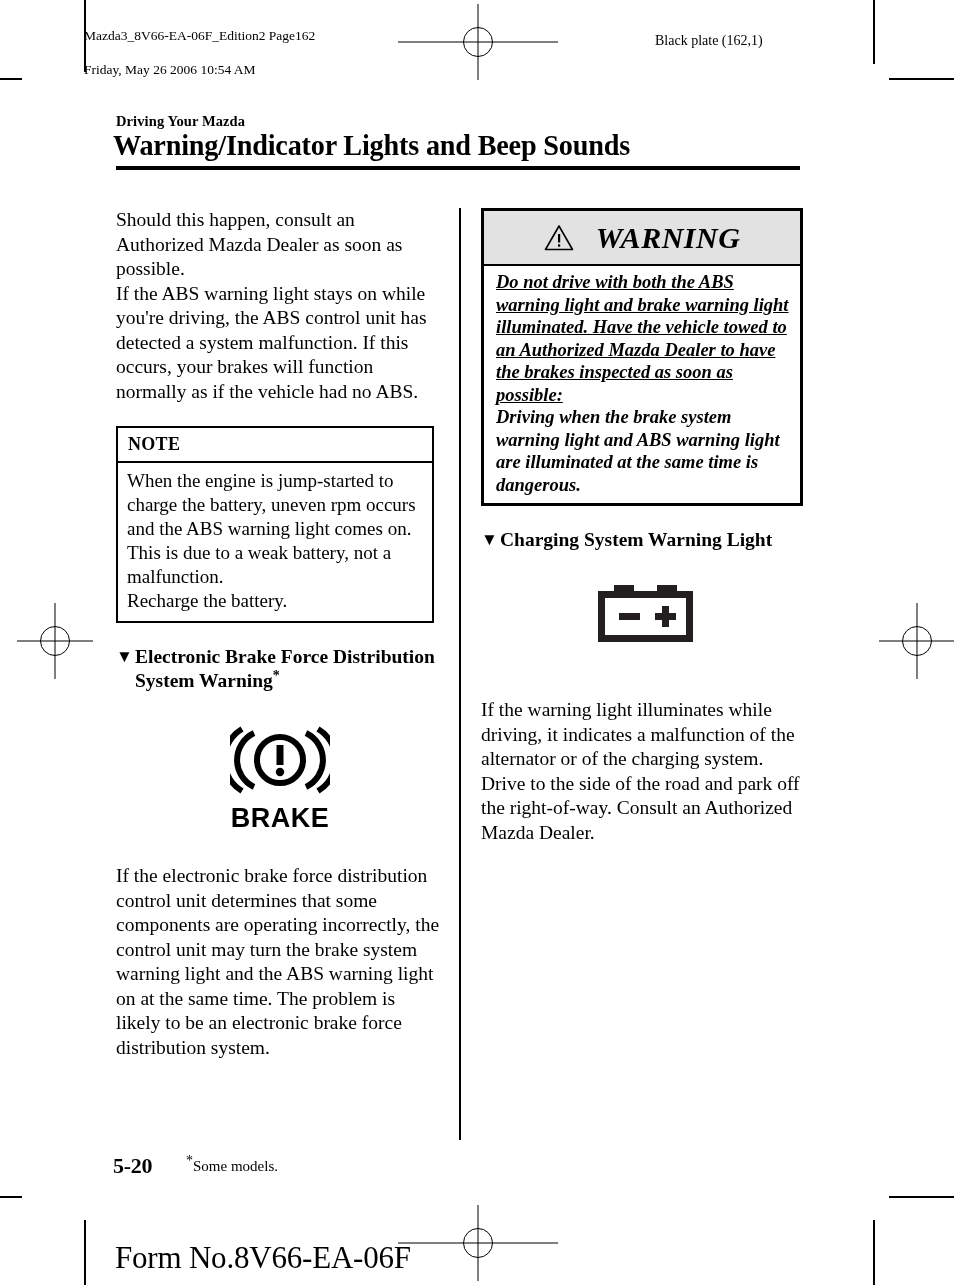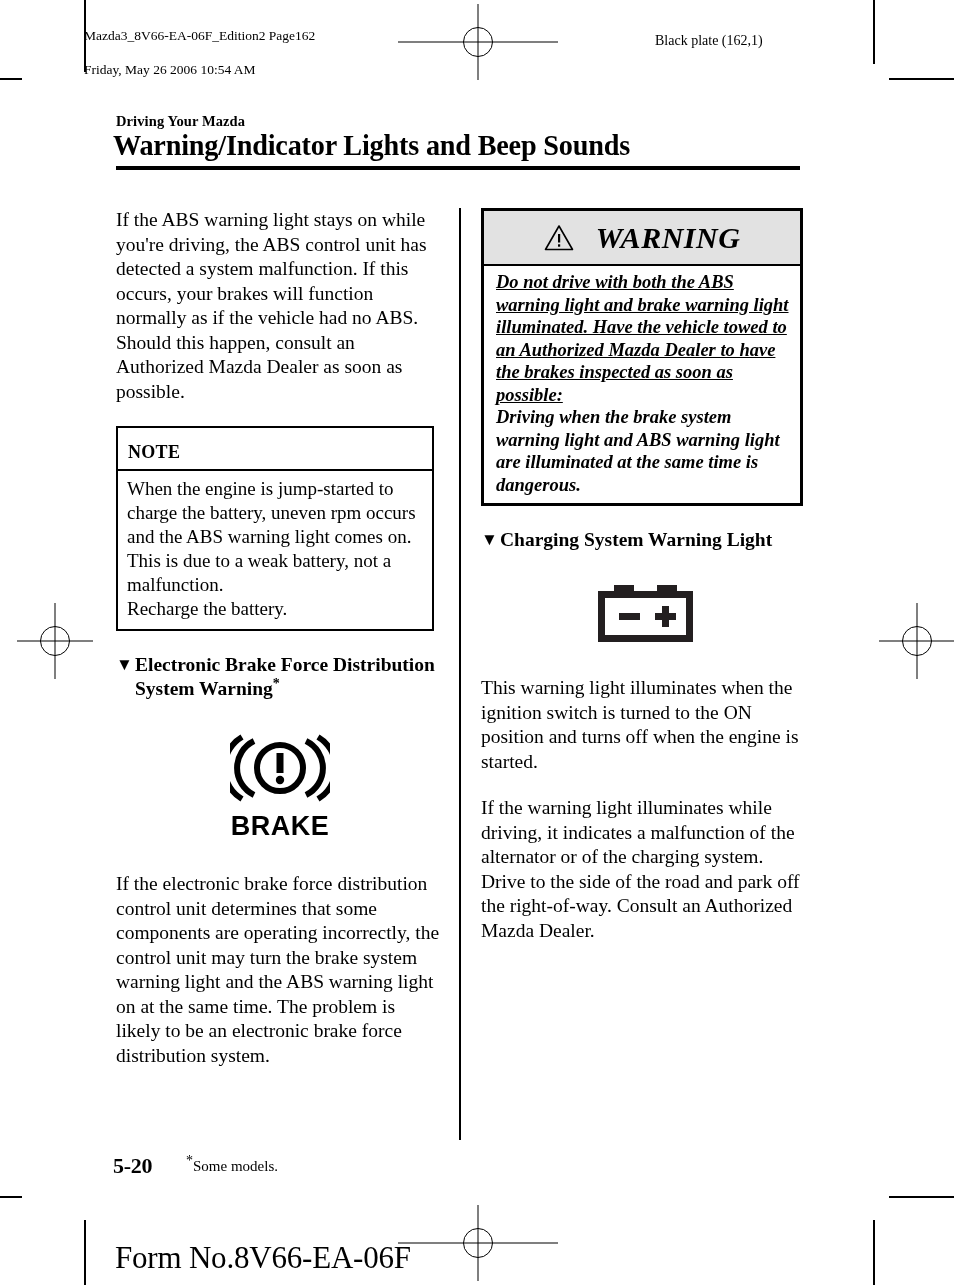--- a/index.html
+++ b/index.html
@@ -145,21 +145,21 @@
   
   .note-box {
     margin-top: 22px;
     border: 2px solid #000;
     width: 318px;
     box-sizing: border-box;
   }
   .note-head {
     font-size: 18px;
     font-weight: bold;
-    padding: 14px 10px 6px 10px;
+    padding: 6px 10px 6px 10px;
     border-bottom: 2px solid #000;
     letter-spacing: 0.3px;
   }
   .note-body {
     padding: 6px 9px 8px 9px;
     font-size: 19px;
     line-height: 24px;
   }
 
   
@@ -309,22 +309,22 @@
 <div class="content">
 
   <div class="eyebrow">Driving Your Mazda</div>
   <div class="page-title">Warning/Indicator Lights and Beep Sounds</div>
   <div class="title-rule"></div>
 
   <div class="col-divider"></div>
 
   <div class="col col-left">
 
+    <p class="body">Should this happen, consult an Authorized Mazda Dealer as soon as possible.</p>
     <p class="body">If the ABS warning light stays on while you're driving, the ABS control unit has detected a system malfunction. If this occurs, your brakes will function normally as if the vehicle had no ABS.</p>
-    <p class="body">Should this happen, consult an Authorized Mazda Dealer as soon as possible.</p>
 
     <div class="note-box">
       <div class="note-head">NOTE</div>
       <div class="note-body">
         <div>When the engine is jump-started to charge the battery, uneven rpm occurs and the ABS warning light comes on. This is due to a weak battery, not a malfunction.</div>
         <div>Recharge the battery.</div>
       </div>
     </div>
 
     <div class="gap-md"></div>
@@ -401,21 +401,20 @@
           <rect x="22" y="31" width="21" height="7" fill="#231f20"></rect>
 
           <rect x="58" y="31" width="21" height="7" fill="#231f20"></rect>
           <rect x="65" y="24" width="7" height="21" fill="#231f20"></rect>
         </svg>
       </div>
     </div>
 
     <div class="gap-lg"></div>
 
-    <p class="body">This warning light illuminates when the ignition switch is turned to the ON position and turns off when the engine is started.</p>
     <div class="gap-md"></div>
     <p class="body">If the warning light illuminates while driving, it indicates a malfunction of the alternator or of the charging system. Drive to the side of the road and park off the right-of-way. Consult an Authorized Mazda Dealer.</p>
   </div>
 
   <div class="page-num">5-20</div>
   <div class="footnote"><span class="fn-star">*</span><span>Some models.</span></div>
   <div class="form-no">Form No.8V66-EA-06F</div>
 
 </div>
 

